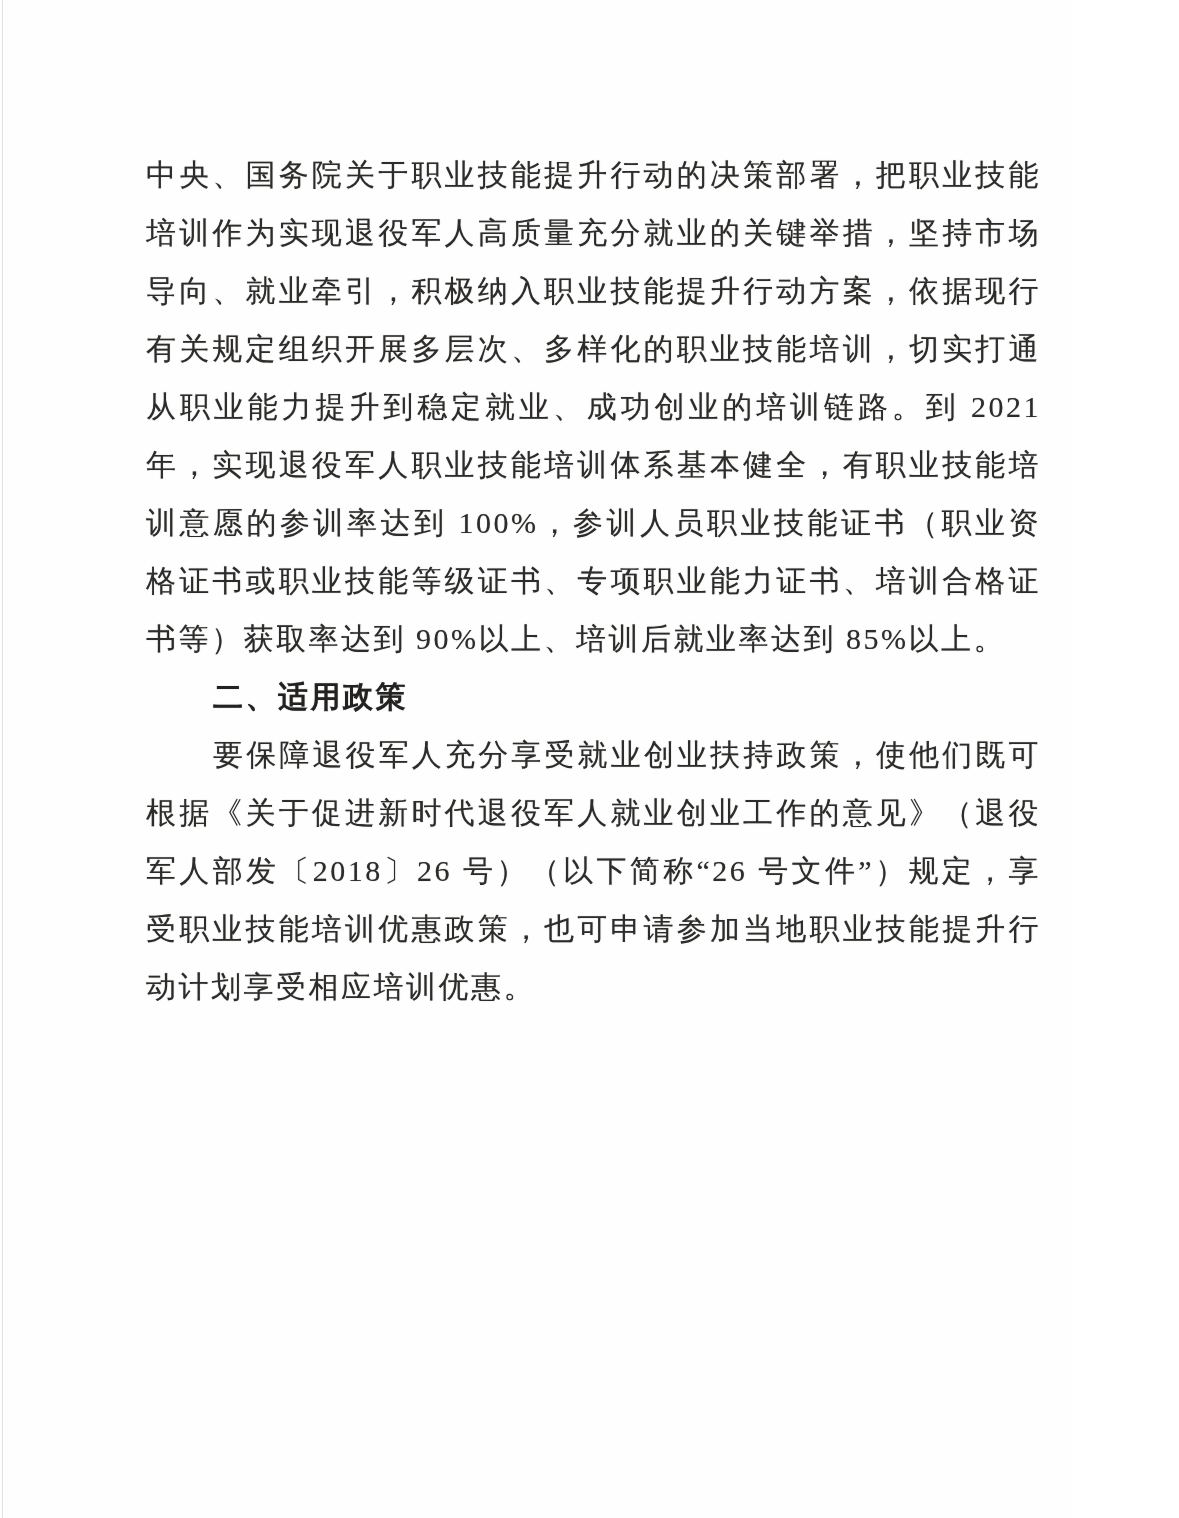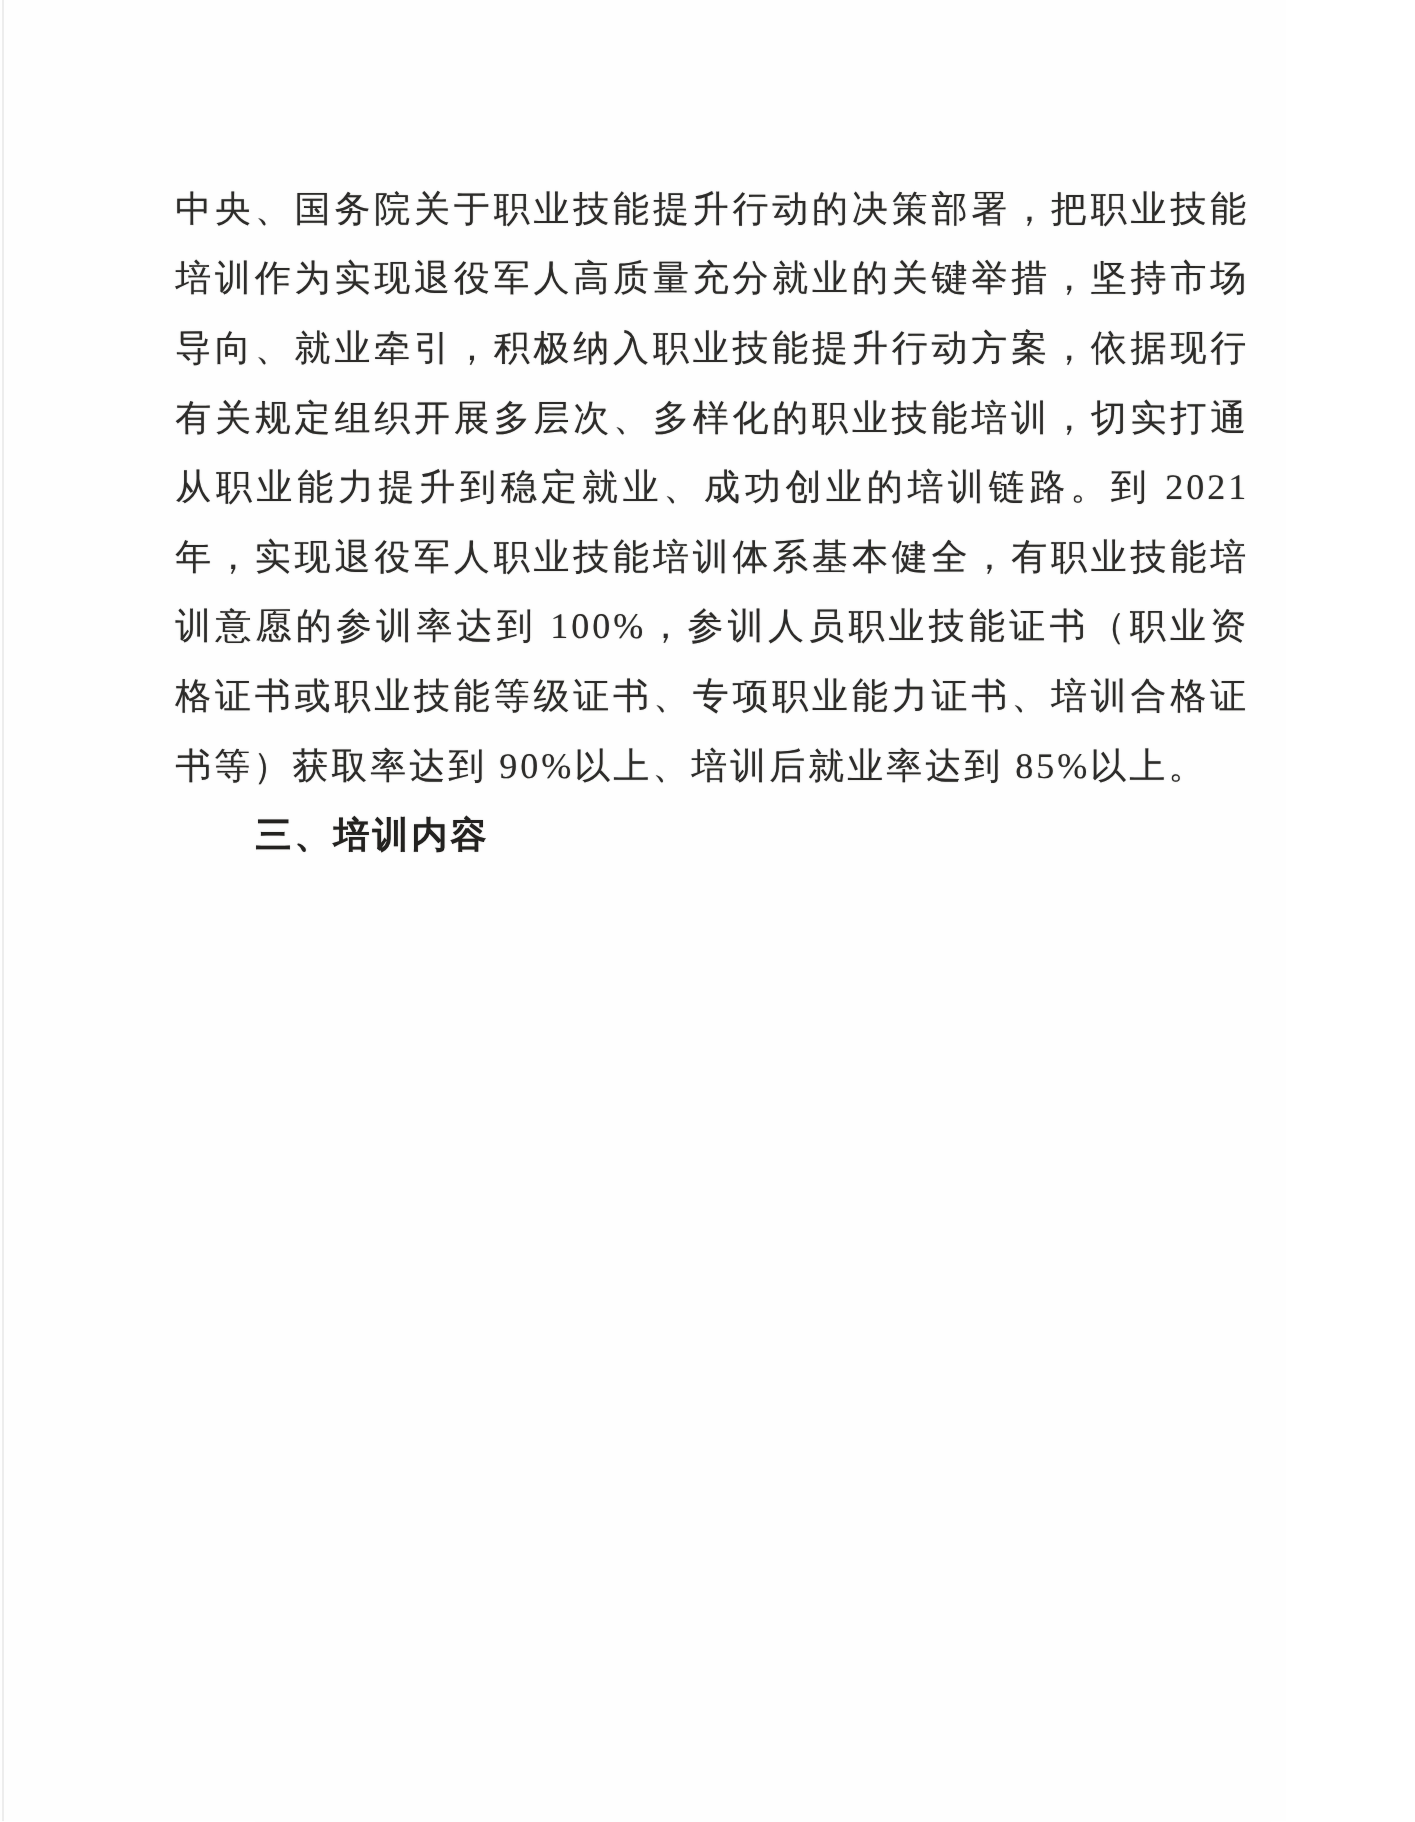--- a/index.html
+++ b/index.html
@@ -69,18 +69,19 @@
 <body>
 
 <div class="page">
   <div class="edge-left"></div>
   <div class="edge-right"></div>
   <div class="edge-right-strip"></div>
 
   <div class="doc">
     <p class="body-para">中央、国务院关于职业技能提升行动的决策部署，把职业技能培训作为实现退役军人高质量充分就业的关键举措，坚持市场导向、就业牵引，积极纳入职业技能提升行动方案，依据现行有关规定组织开展多层次、多样化的职业技能培训，切实打通从职业能力提升到稳定就业、成功创业的培训链路。到 2021 年，实现退役军人职业技能培训体系基本健全，有职业技能培训意愿的参训率达到 100%，参训人员职业技能证书（职业资格证书或职业技能等级证书、专项职业能力证书、培训合格证书等）获取率达到 90%以上、培训后就业率达到 85%以上。</p>
 
+    <p class="heading">二、适用政策</p>
 
+    <p class="body-para indent">要保障退役军人充分享受就业创业扶持政策，使他们既可根据《关于促进新时代退役军人就业创业工作的意见》（退役军人部发〔2018〕26 号）（以下简称“26 号文件”）规定，享受职业技能培训优惠政策，也可申请参加当地职业技能提升行动计划享受相应培训优惠。</p>
 
-    <p class="heading">三、培训内容</p>
 
   </div>
 </div>
 
 </body></html>

